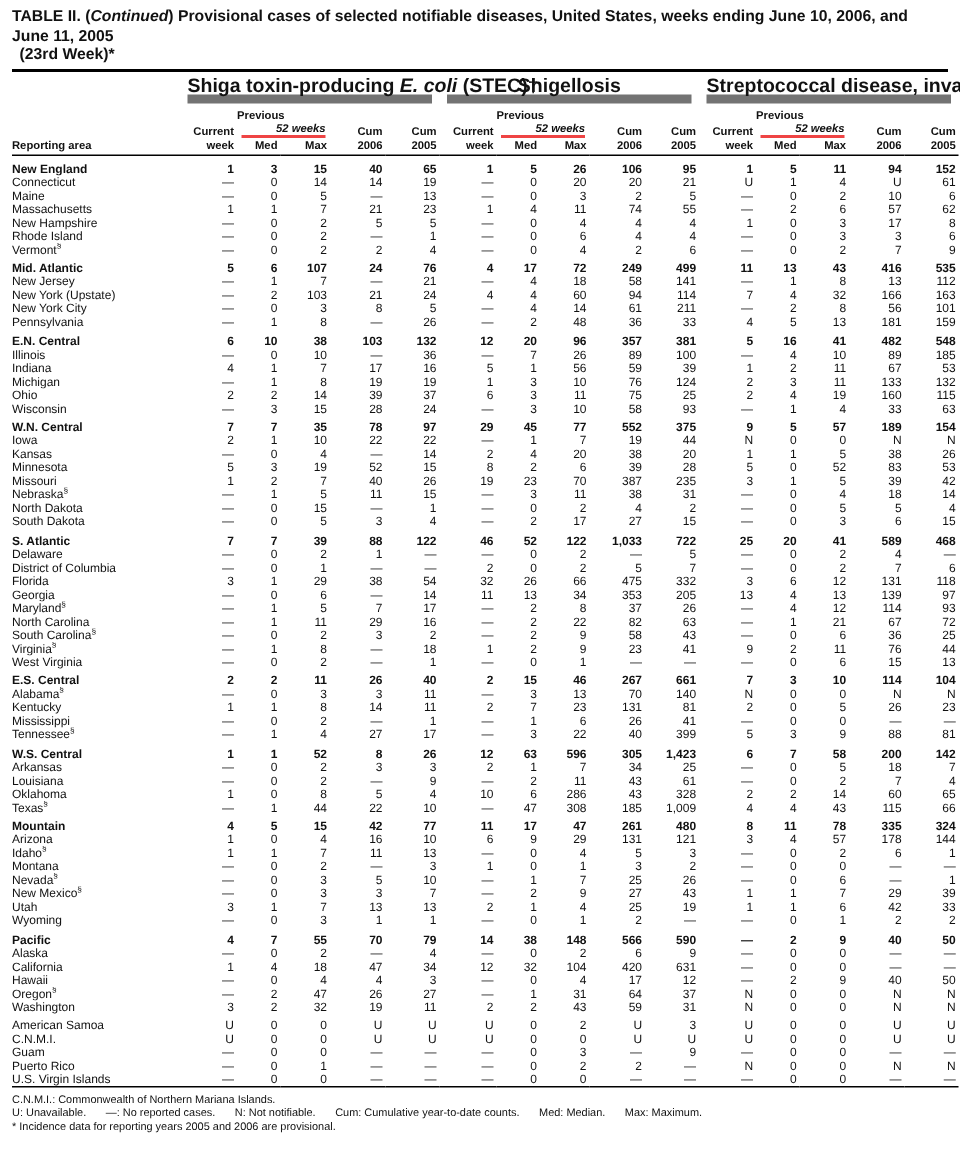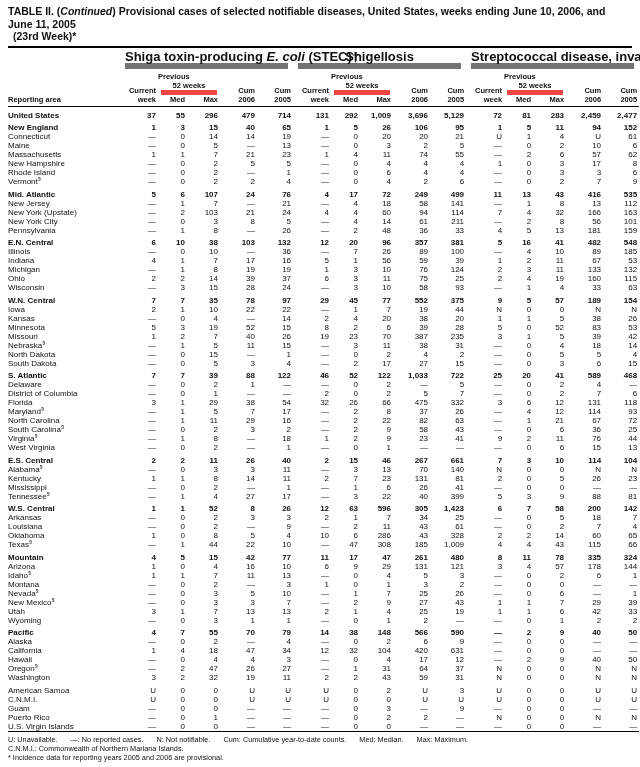--- a/index.html
+++ b/index.html
@@ -41,24 +41,25 @@
   thead .grp-label {
     border-bottom: 6px solid #737373;
     text-align: center;
     padding-bottom: 2px;
     margin: 0 5px;
     white-space: nowrap;
     font-size: 13px;
   }
   thead .prev-cell { text-align: left; padding-top: 3px; }
   thead .w52 {
-    border-bottom: 5px solid #ef4444;
-    text-align: center;
+    border-bottom: 2px solid #ef4444;
+    text-align: right;
     margin: 0 3px;
     padding-bottom: 0.5px;
+    font-style: italic;
   }
   thead tr.hdr-last th { border-bottom: 1.5px solid #000; padding-bottom: 2px; }
   thead th.area-h { text-align: left; }
   thead th.num { padding-right: 2px; }
 
   tbody td {
     font-size: 8px;
     line-height: 9px;
     padding: 0 2px 0 0;
     white-space: nowrap;
@@ -166,38 +167,20 @@
           <th class="num">2005</th>
         <th class="num">week</th>
           <th class="num">Med</th>
           <th class="num">Max</th>
           <th class="num">2006</th>
           <th class="num">2005</th>
       </tr>
     </thead>
     <tbody>
         <tr class="bold gap">
-          <td class="area">United States</td>
-          <td class="num">37</td>
-          <td class="num">55</td>
-          <td class="num">296</td>
-          <td class="num">479</td>
-          <td class="num">714</td>
-          <td class="num">131</td>
-          <td class="num">292</td>
-          <td class="num">1,009</td>
-          <td class="num">3,696</td>
-          <td class="num">5,129</td>
-          <td class="num">72</td>
-          <td class="num">81</td>
-          <td class="num">283</td>
-          <td class="num">2,459</td>
-          <td class="num">2,477</td>
-        </tr>
-        <tr class="bold gap">
           <td class="area">New England</td>
           <td class="num">1</td>
           <td class="num">3</td>
           <td class="num">15</td>
           <td class="num">40</td>
           <td class="num">65</td>
           <td class="num">1</td>
           <td class="num">5</td>
           <td class="num">26</td>
           <td class="num">106</td>
@@ -724,20 +707,38 @@
           <td class="num">66</td>
           <td class="num">475</td>
           <td class="num">332</td>
           <td class="num">3</td>
           <td class="num">6</td>
           <td class="num">12</td>
           <td class="num">131</td>
           <td class="num">118</td>
         </tr>
         <tr>
+          <td class="area">Georgia</td>
+          <td class="num">—</td>
+          <td class="num">0</td>
+          <td class="num">6</td>
+          <td class="num">—</td>
+          <td class="num">14</td>
+          <td class="num">11</td>
+          <td class="num">13</td>
+          <td class="num">34</td>
+          <td class="num">353</td>
+          <td class="num">205</td>
+          <td class="num">13</td>
+          <td class="num">4</td>
+          <td class="num">13</td>
+          <td class="num">139</td>
+          <td class="num">97</td>
+        </tr>
+        <tr>
           <td class="area">Maryland<sup>§</sup></td>
           <td class="num">—</td>
           <td class="num">1</td>
           <td class="num">5</td>
           <td class="num">7</td>
           <td class="num">17</td>
           <td class="num">—</td>
           <td class="num">2</td>
           <td class="num">8</td>
           <td class="num">37</td>
@@ -1339,21 +1340,21 @@
           <td class="num">—</td>
           <td class="num">0</td>
           <td class="num">0</td>
           <td class="num">—</td>
           <td class="num">—</td>
         </tr>
       </tbody>
   </table>
 
   <div class="footnotes">
+    <div class="fn-row">C.N.M.I.: Commonwealth of Northern Mariana Islands.</div>
     <div class="fn-row legend">
       <span>U: Unavailable.</span><span>—: No reported cases.</span><span>N: Not notifiable.</span><span>Cum: Cumulative year-to-date counts.</span><span>Med: Median.</span><span>Max: Maximum.</span>
     </div>
-    <div class="fn-row">C.N.M.I.: Commonwealth of Northern Mariana Islands.</div>
     <div class="fn-row">* Incidence data for reporting years 2005 and 2006 are provisional.</div>
 
   </div>
 
 </div>
 
 </body></html>

